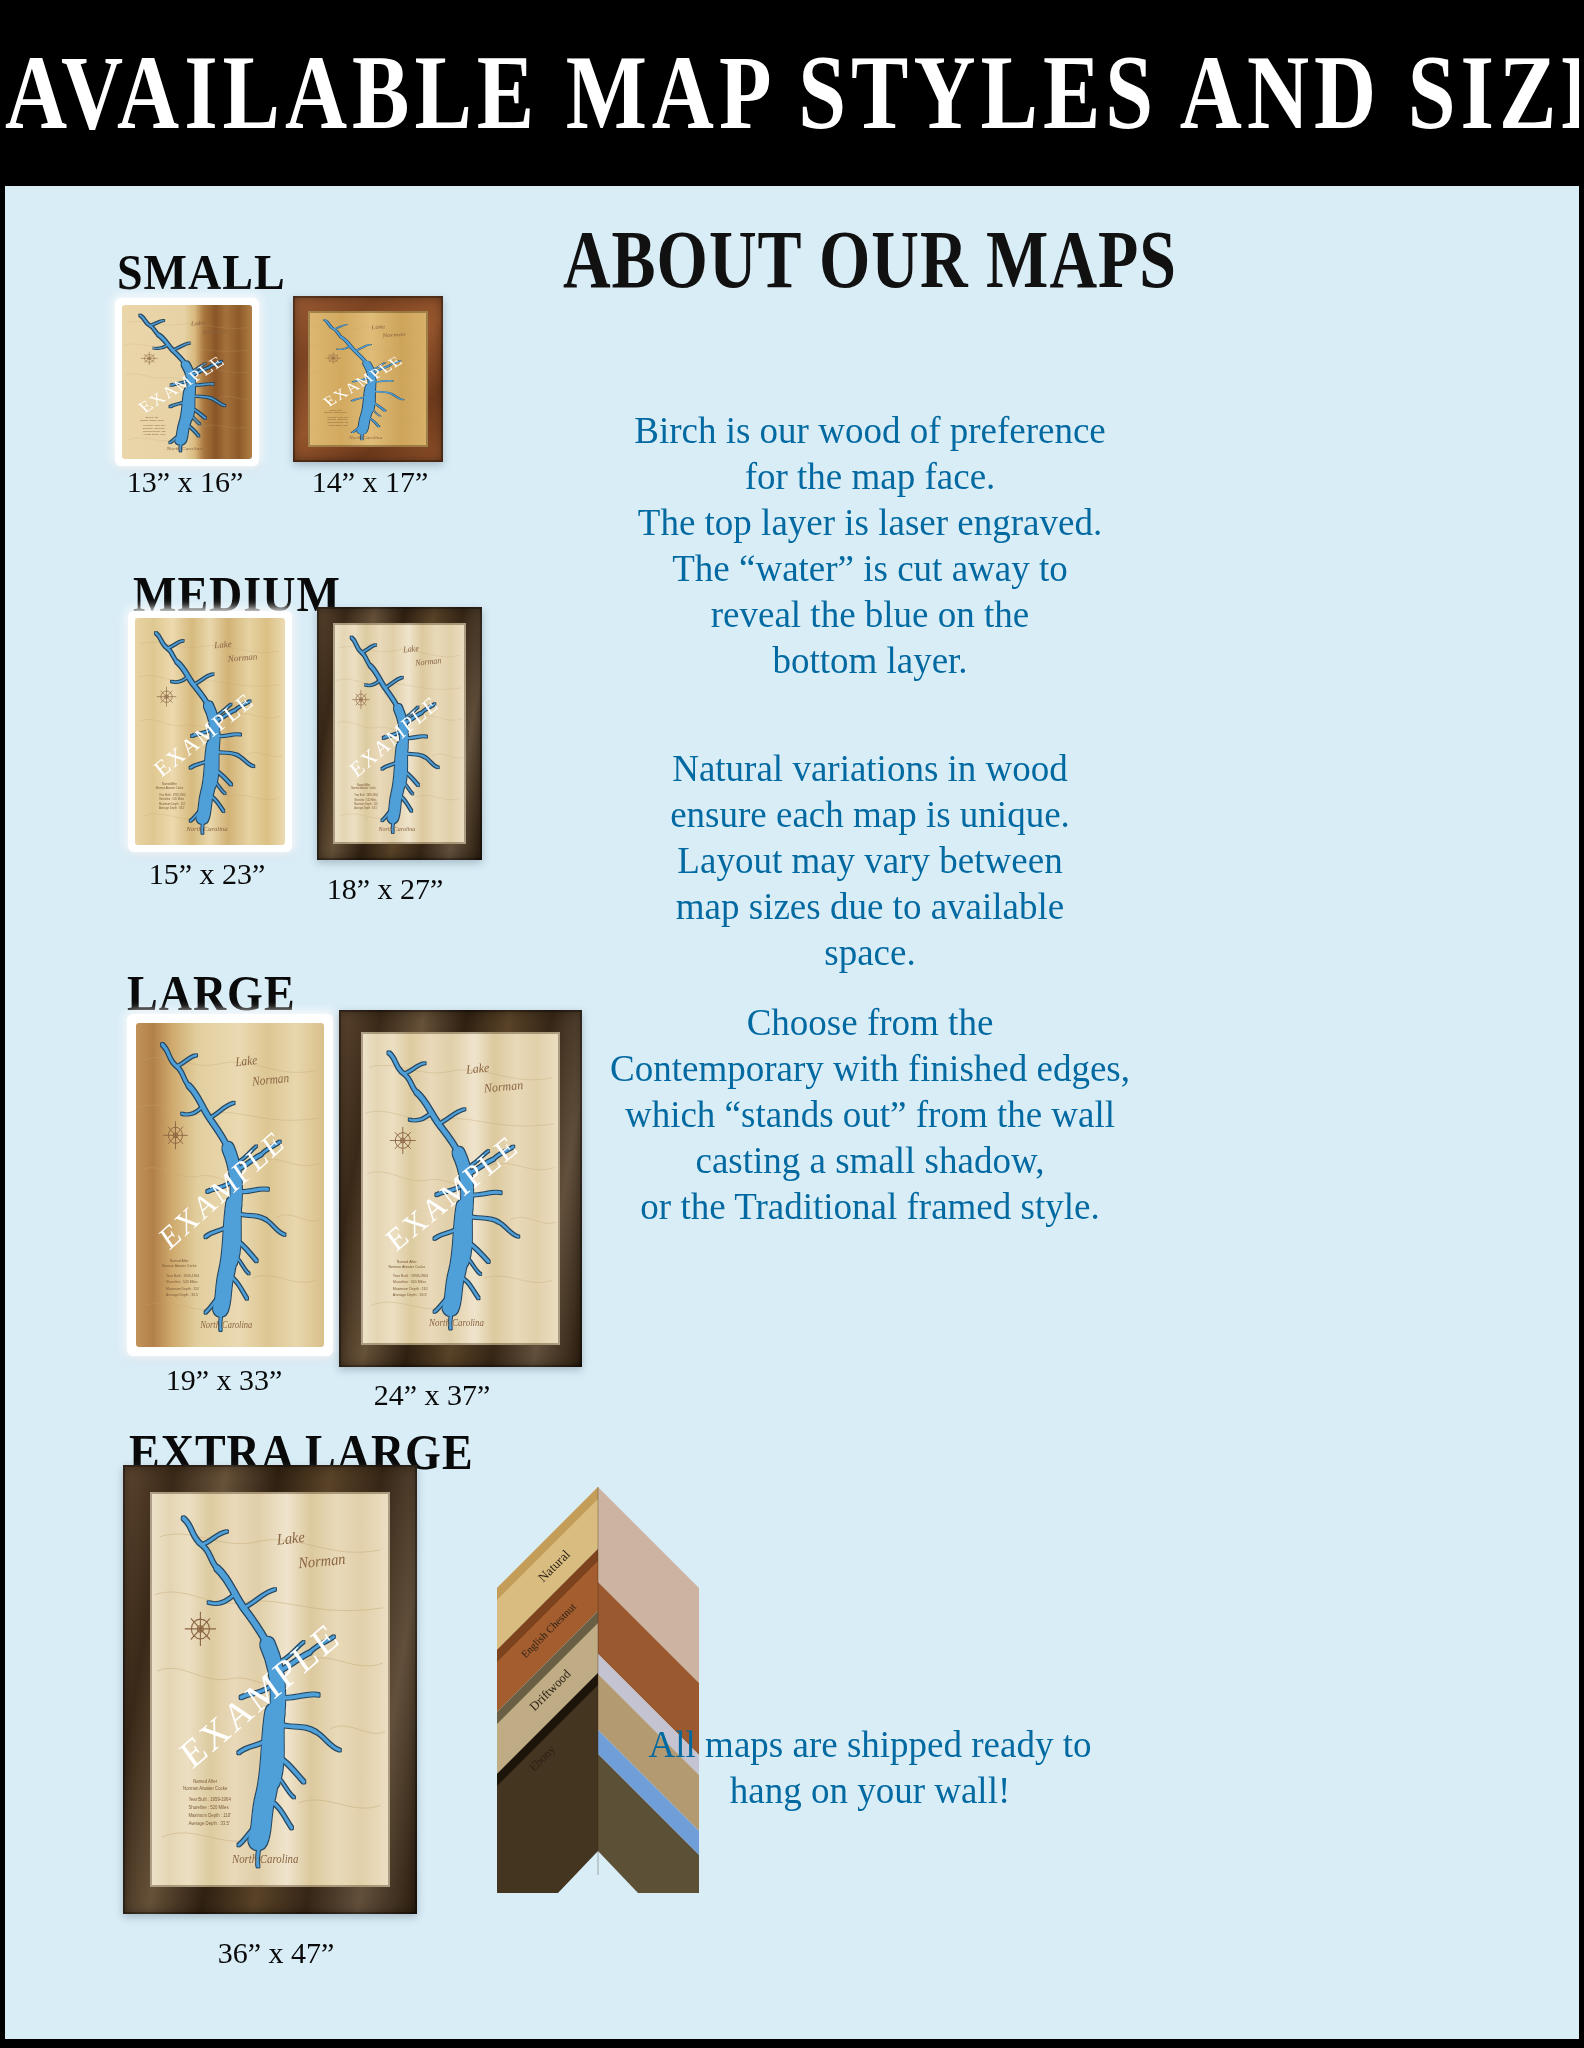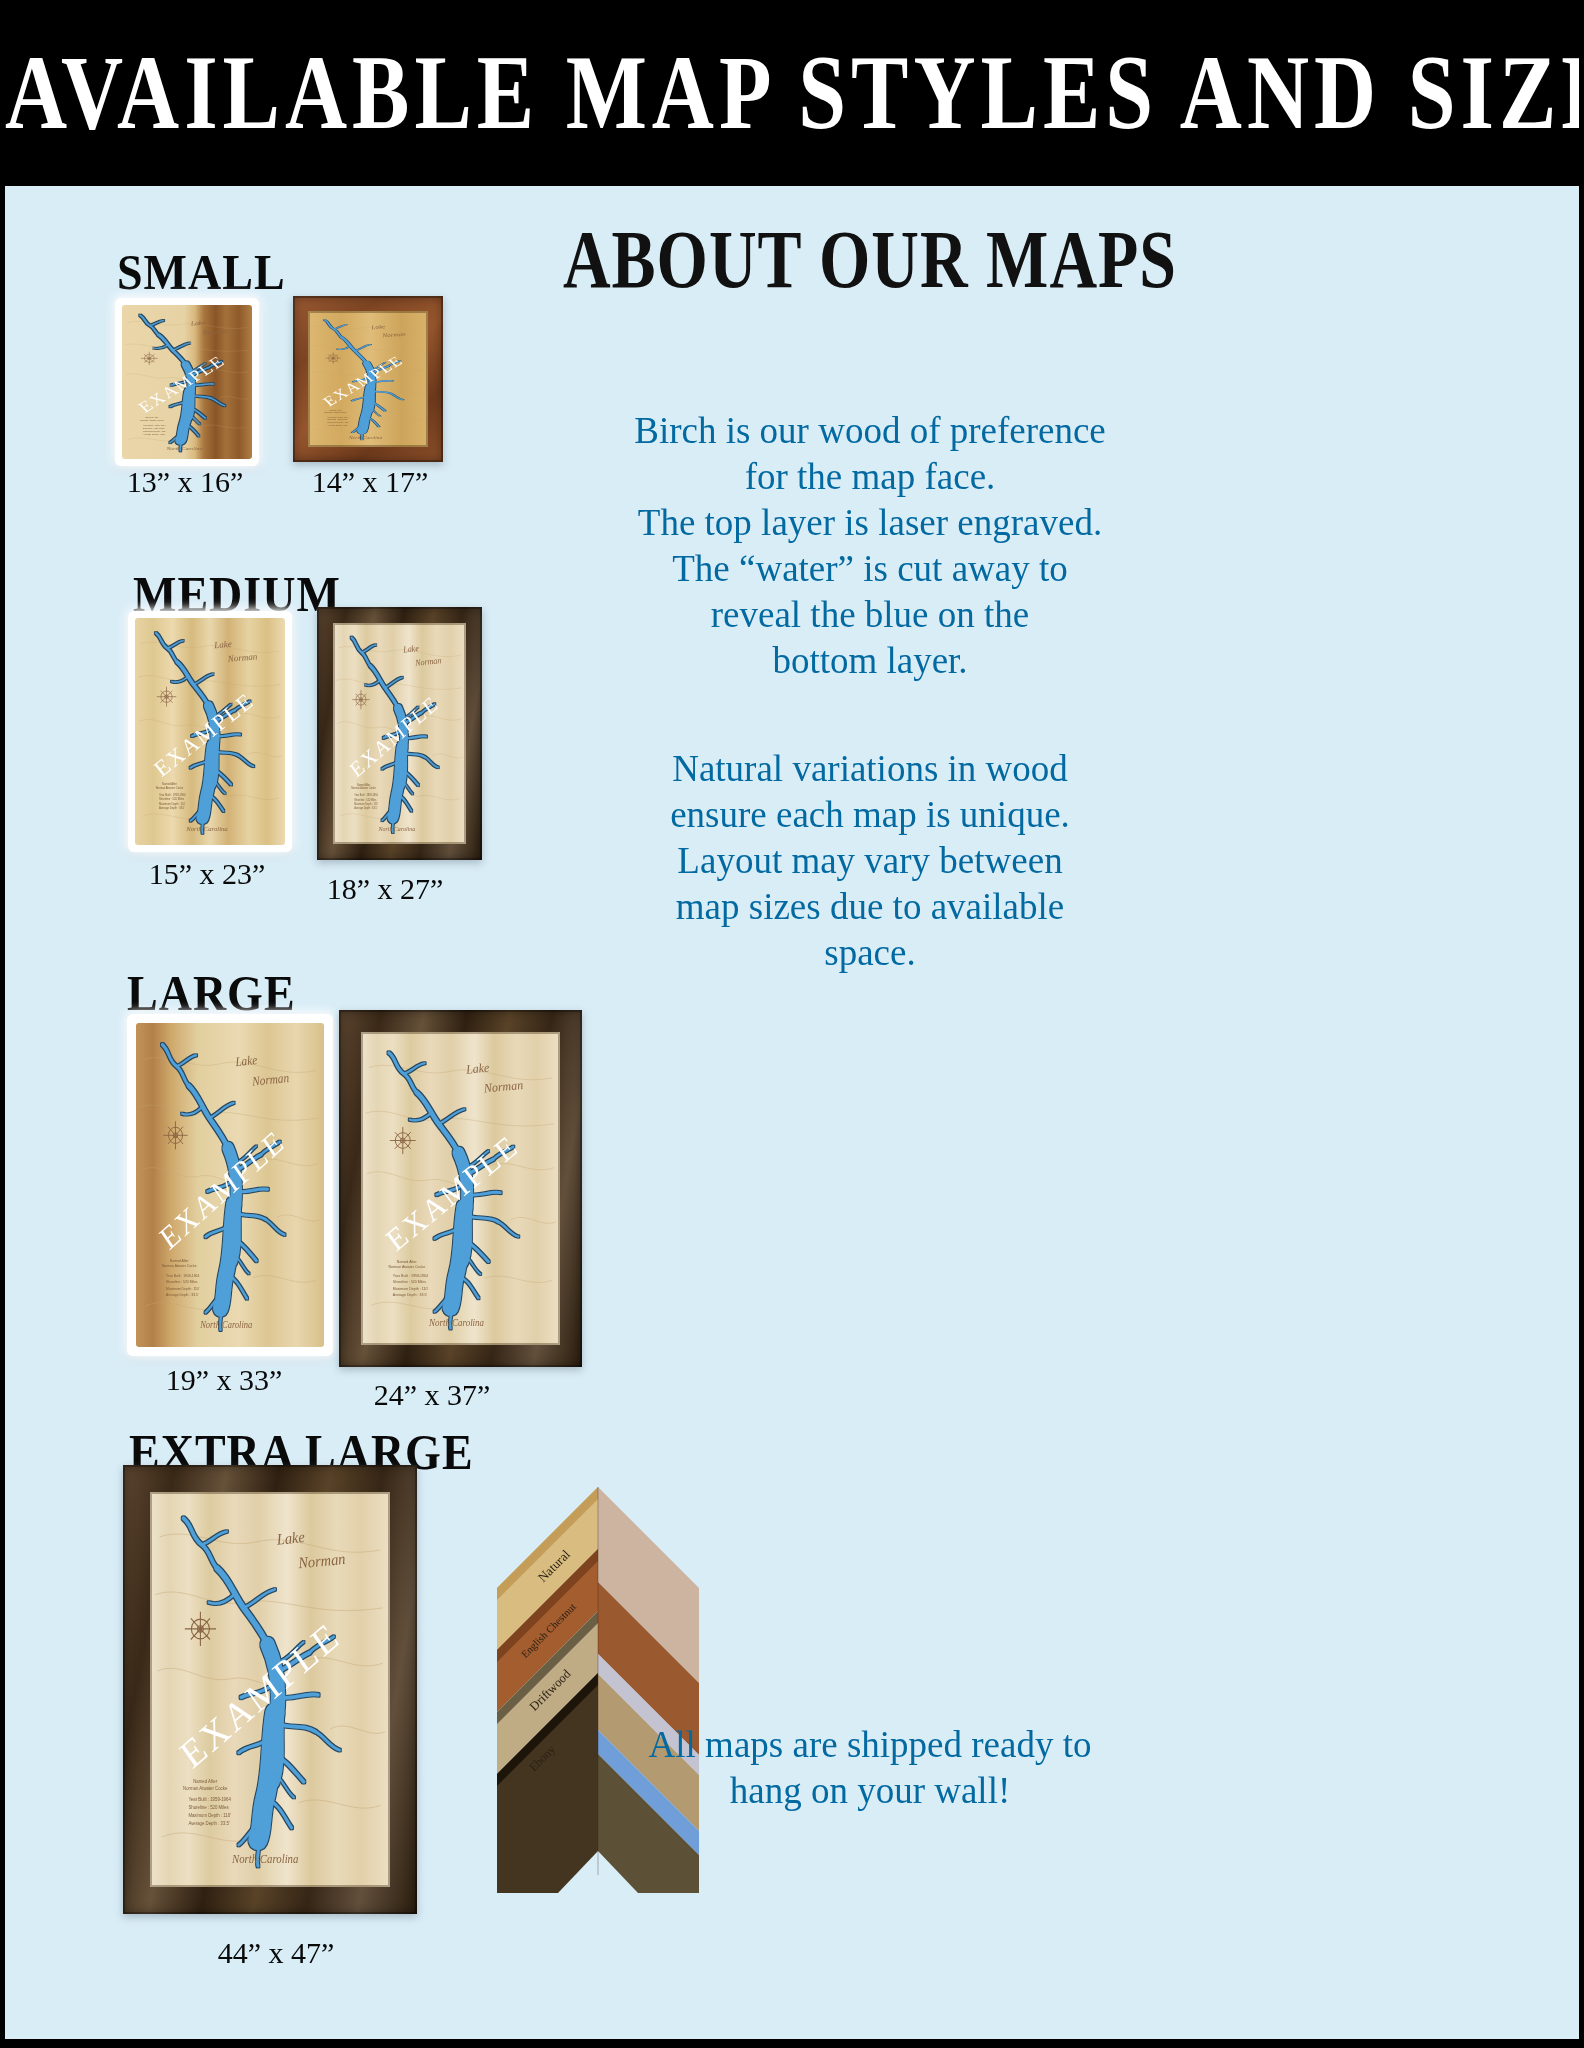--- a/index.html
+++ b/index.html
@@ -190,21 +190,21 @@
 
   <div class="abs sec-label" style="left:124px;top:1422px;">EXTRA LARGE</div>
 
   <div class="abs map-card trad frame-dark" style="left:118px;top:1465px;width:294px;height:449px;padding:27px;">
     <div class="face face-birch">
       <svg class="mapsvg" viewBox="0 0 200 300" preserveAspectRatio="none">
           <use href="#lakeart"></use>
         </svg>
     </div>
   </div>
-  <div class="abs size-label" style="left:161px;top:1936px;">44” x 47”</div>
+  <div class="abs size-label" style="left:161px;top:1936px;">36” x 47”</div>
 
   <svg class="abs" style="left:482px;top:1473px;" width="218" height="420" viewBox="0 0 218 420">
 
     <polygon points="10,115 111,14 111,76 10,177" fill="#d9bd80"></polygon>
     <polygon points="10,115 111,14 111,26 10,127" fill="#c49e58"></polygon>
     <polygon points="10,177 111,76 111,138 10,239" fill="#a35d2e"></polygon>
     <polygon points="10,177 111,76 111,88 10,189" fill="#7c431e"></polygon>
     <polygon points="10,239 111,138 111,200 10,301" fill="#bfab84"></polygon>
     <polygon points="10,239 111,138 111,150 10,251" fill="#6a5e44"></polygon>
     <polygon points="10,301 111,200 111,420 10,420" fill="#443520"></polygon>
@@ -233,16 +233,21 @@
 for the map face.
 The top layer is laser engraved.
 The “water”  is cut away to
 reveal the blue on the
 bottom layer.</div>
   <div class="abs para" style="top:746px;">Natural variations in wood
 ensure each map is unique.
 Layout may vary between
 map sizes due to available
 space.</div>
+  <div class="abs para" style="top:1000px;">Choose from the
+Contemporary with finished edges,
+which “stands out” from the wall
+casting a small shadow,
+or the Traditional framed style.</div>
   <div class="abs para" style="top:1722px;">All maps are shipped ready to
 hang on your wall!</div>
 
 </div>
 
 </body></html>

